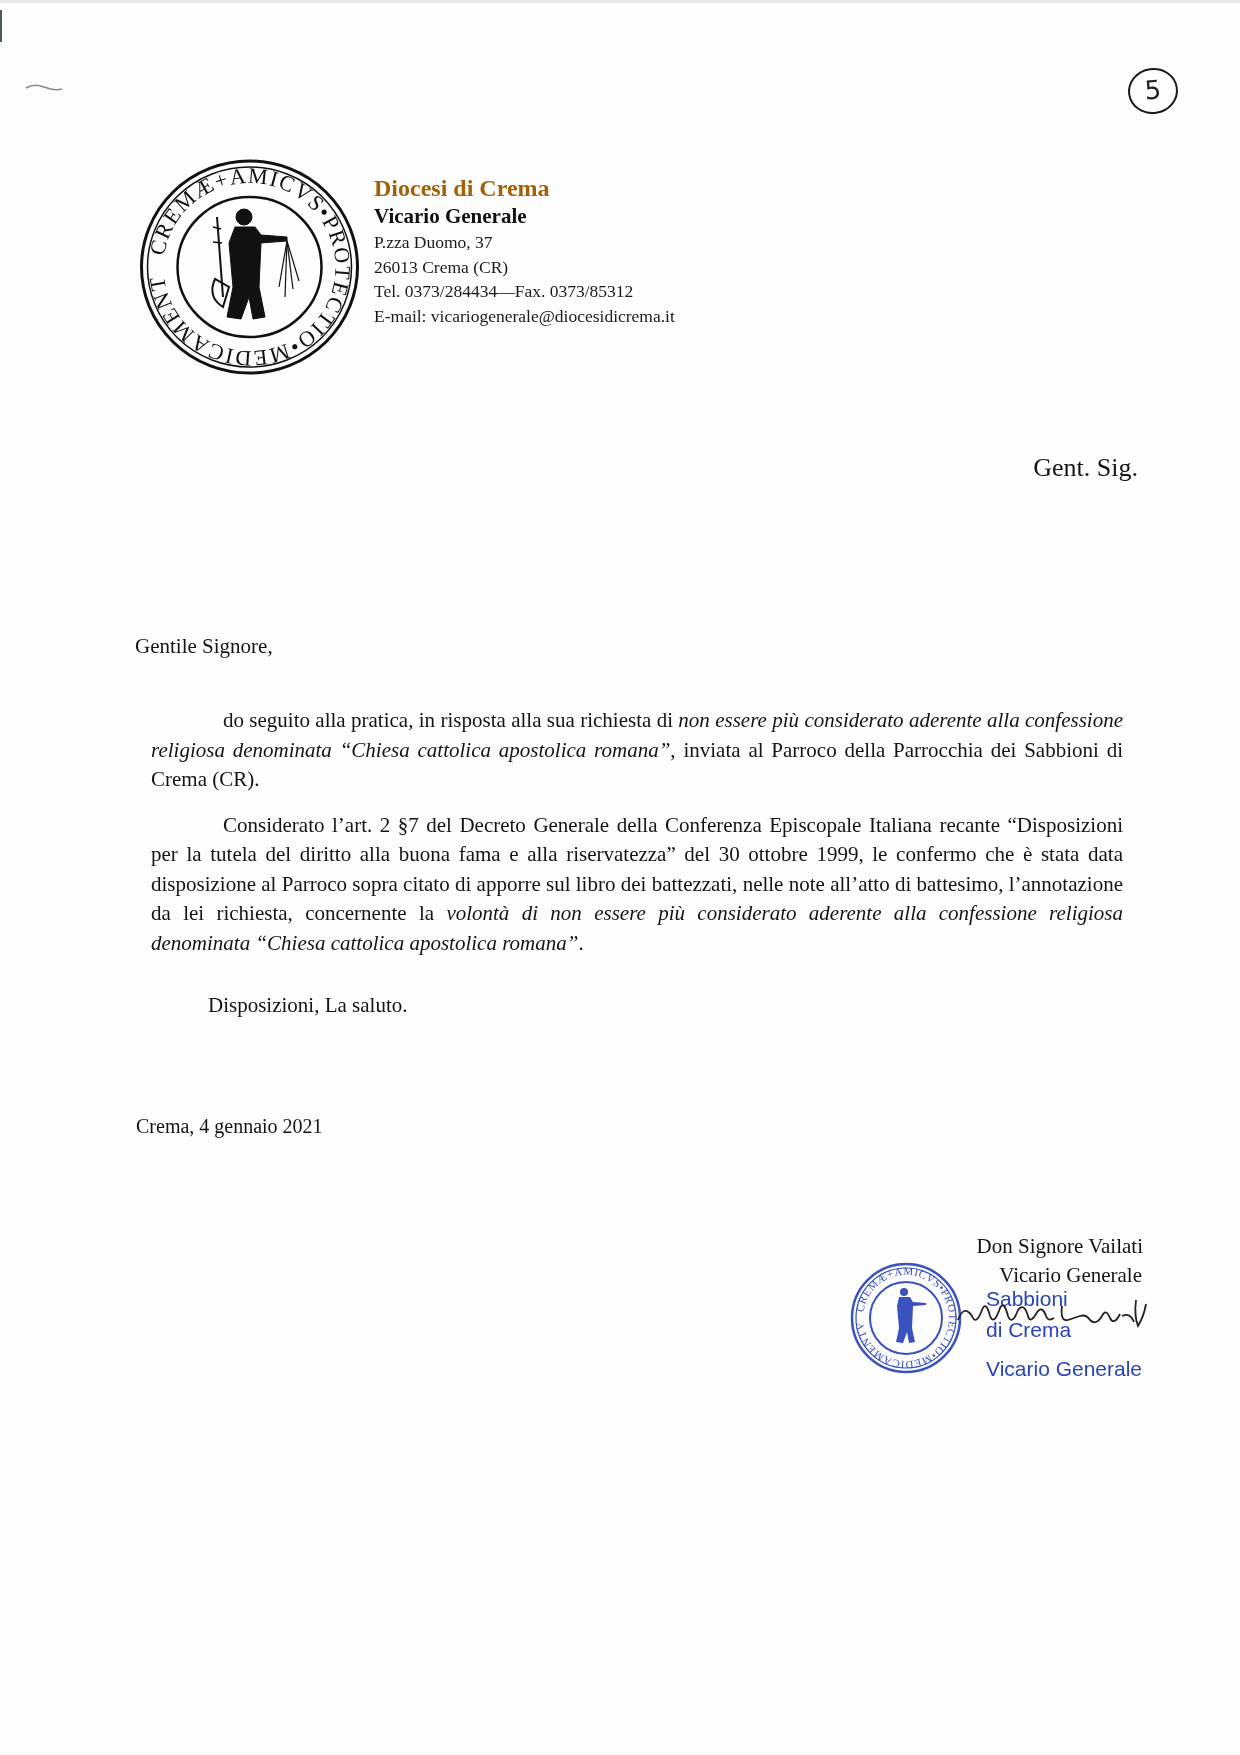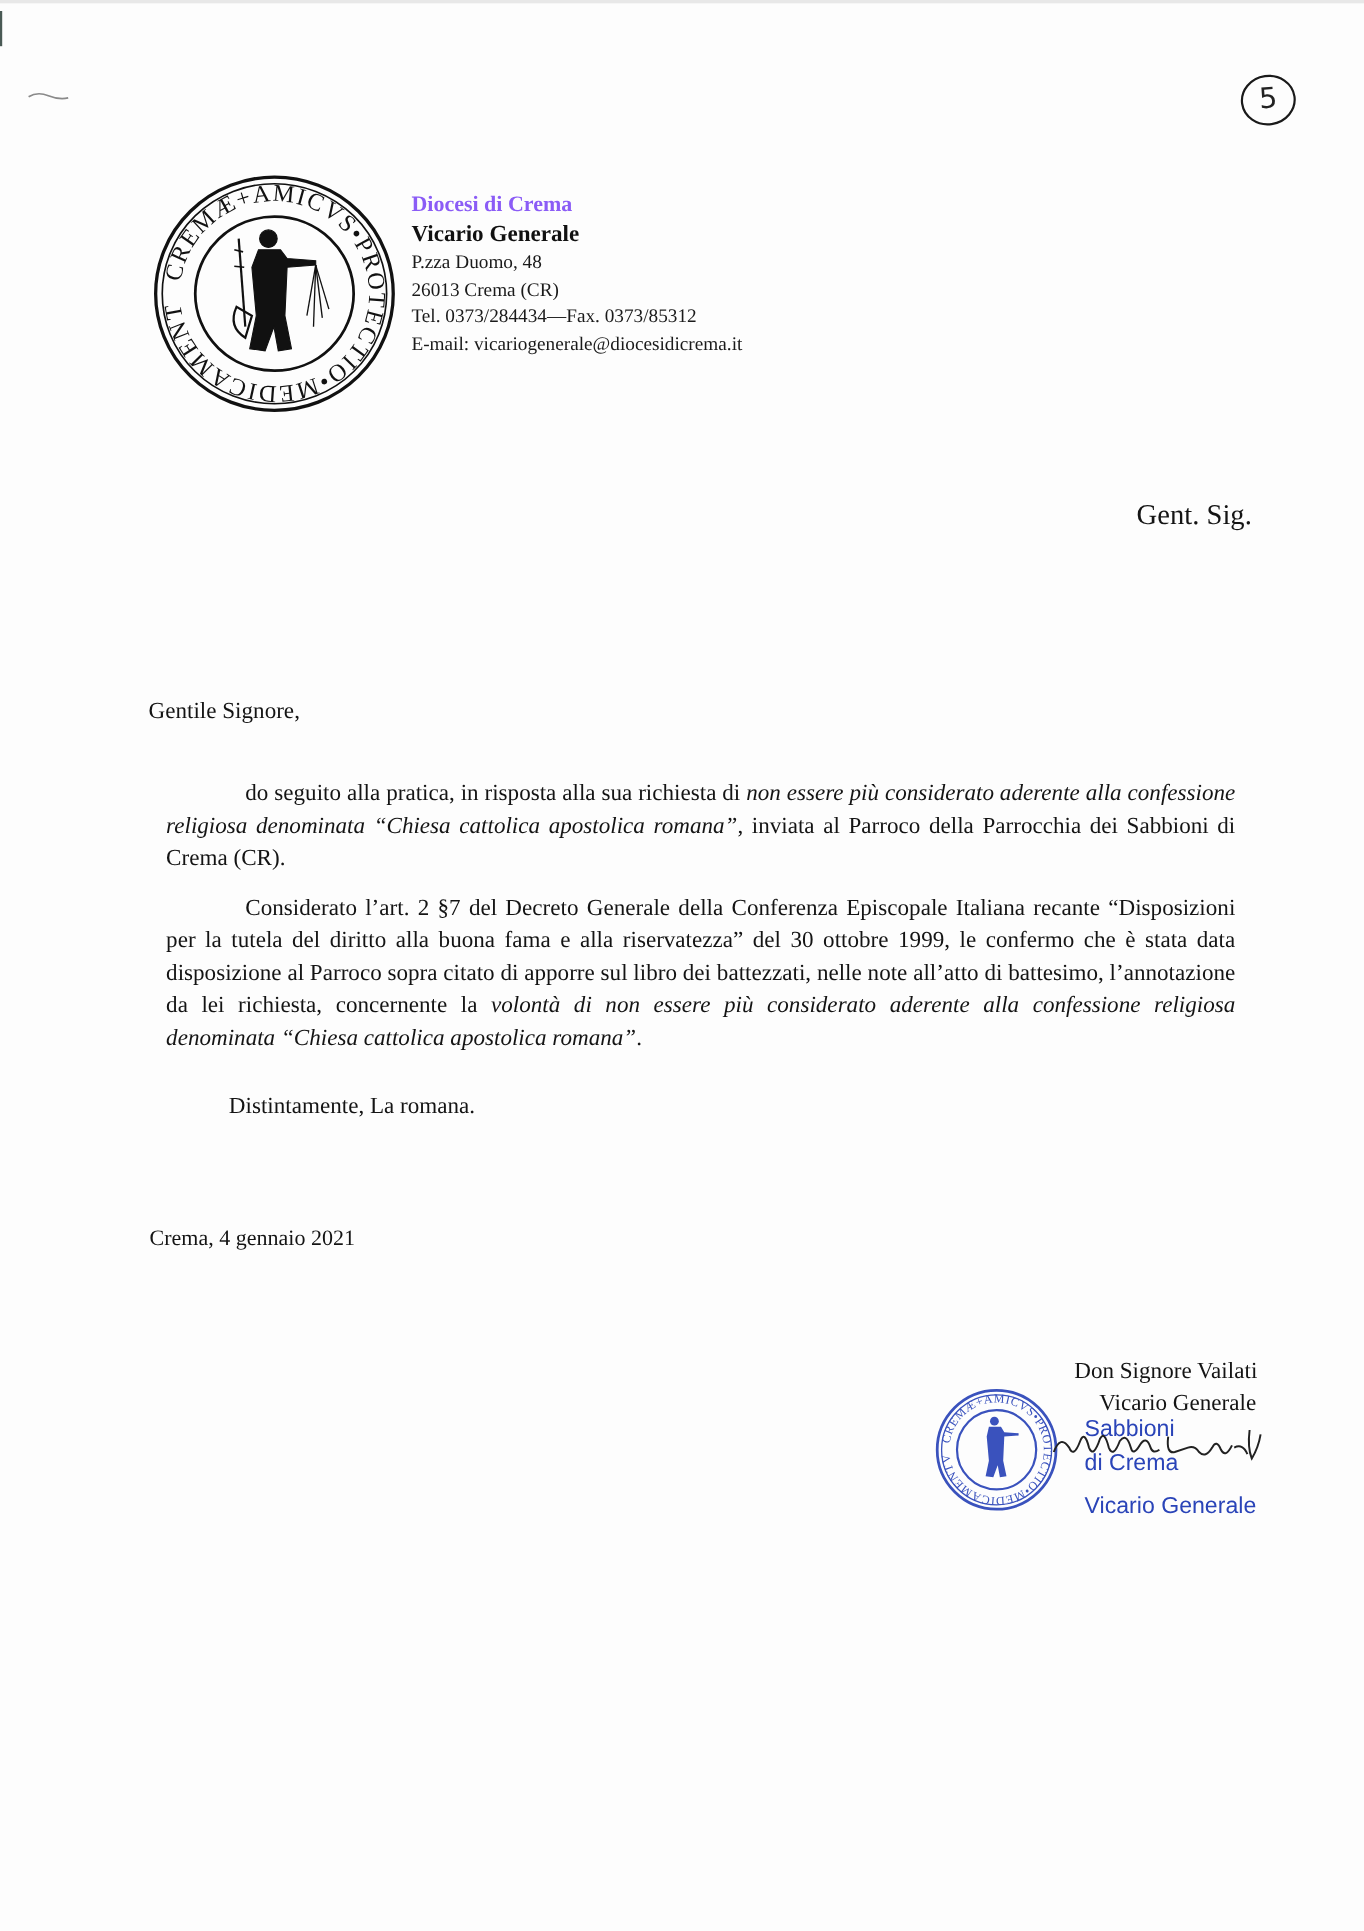--- a/index.html
+++ b/index.html
@@ -41,21 +41,21 @@
     
     .seal {
       position: absolute; left: 137px; top: 157px; width: 225px; height: 220px;
     }
     .seal svg { width: 225px; height: 220px; }
     .letterhead {
       position: absolute; left: 374px; top: 176px;
       line-height: 1;
     }
     .lh-org {
-      font-weight: bold; font-size: 20px; margin: 0 0 6px 0; color: #8b5cf6;
+      font-weight: bold; font-size: 24px; margin: 0 0 6px 0; color: #a16207;
     }
     .lh-office {
       font-weight: bold; font-size: 21px; margin: 0 0 7px 0; color: #111;
     }
     .lh-line {
       font-size: 17.5px; margin: 0 0 7px 0; color: #1a1a1a;
     }
 
     
     .recipient {
@@ -143,36 +143,36 @@
       <line x1="150" y1="84" x2="148" y2="140" stroke-width="1.2"></line>
       <line x1="150" y1="84" x2="156" y2="132" stroke-width="1.2"></line>
       <line x1="150" y1="84" x2="162" y2="124" stroke-width="1.2"></line>
     </g>
   </svg>
 </div>
 
 <div class="letterhead">
   <div class="lh-org">Diocesi di Crema</div>
   <div class="lh-office">Vicario Generale</div>
-  <div class="lh-line">P.zza Duomo, 48</div>
+  <div class="lh-line">P.zza Duomo, 37</div>
   <div class="lh-line">26013 Crema (CR)</div>
   <div class="lh-line">Tel. 0373/284434—Fax. 0373/85312</div>
   <div class="lh-line">E-mail: vicariogenerale@diocesidicrema.it</div>
 </div>
 
 <div class="recipient">Gent. Sig.</div>
 
 <div class="salutation">Gentile Signore,</div>
 
 <div class="body">
   <p><span>do seguito alla pratica, in risposta alla sua richiesta di </span><em>non essere più considerato aderente alla confessione religiosa denominata “Chiesa cattolica apostolica romana”</em><span>, inviata al Parroco della Parrocchia dei Sabbioni di Crema (CR).</span></p>
   <p><span>Considerato l’art. 2 §7 del Decreto Generale della Conferenza Episcopale Italiana recante “Disposizioni per la tutela del diritto alla buona fama e alla riservatezza” del 30 ottobre 1999, le confermo che è stata data disposizione al Parroco sopra citato di apporre sul libro dei battezzati, nelle note all’atto di battesimo, l’annotazione da lei richiesta, concernente la </span><em>volontà di non essere più considerato aderente alla confessione religiosa denominata “Chiesa cattolica apostolica romana”</em><span>.</span></p>
 </div>
 
-<div class="closing">Distintamente, La romana.</div>
+<div class="closing">Disposizioni, La saluto.</div>
 
 <div class="place-date">Crema, 4 gennaio 2021</div>
 
 <div class="sig-name">Don Signore Vailati</div>
 <div class="sig-title">Vicario Generale</div>
 
 <div class="stamp-seal">
   <svg viewBox="0 0 112 112">
     <defs>
       <path id="stampTextPath" d="M 56 56 m -43 0 a 43 43 0 1 1 86 0 a 43 43 0 1 1 -86 0"></path>

